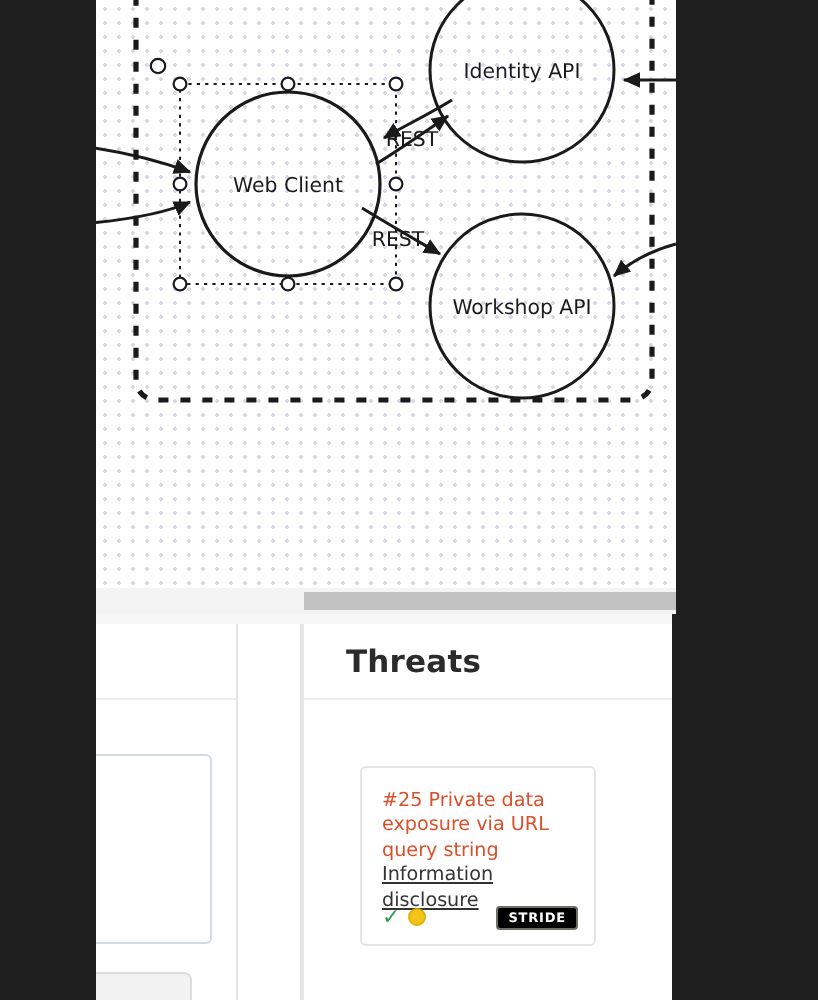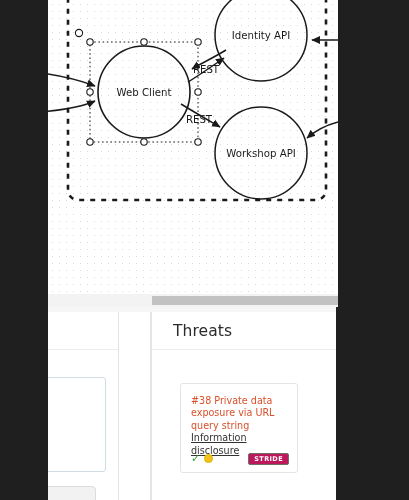--- a/index.html
+++ b/index.html
@@ -62,21 +62,21 @@
   
   #threats{
     position:absolute;left:103px;top:5px;width:185px;height:188px;
     background:#ffffff;border-left:1px solid #e6e6e6;
   }
   #threats-header{
     height:38px;border-bottom:1px solid #ededed;
     display:flex;align-items:center;padding-left:21px;box-sizing:border-box;
   }
   #threats-title{
-    font-size:15.5px;color:#2b2b2b;letter-spacing:.1px;font-weight:400;
+    font-size:15.5px;color:#2b2b2b;letter-spacing:.1px;font-weight:700;
   }
   #threats-body{padding:33px 0 0 28px;}
 
   .threat-card{
     width:118px;height:90px;background:#fff;
     border:1px solid #e4e4e4;border-radius:3px;
     padding:11px 10px 0 10px;box-sizing:border-box;
     position:relative;
   }
   .threat-name{
@@ -87,21 +87,21 @@
     color:#333;font-size:9.6px;line-height:12.4px;margin-top:0px;text-decoration:underline;
   }
   .threat-foot{
     position:absolute;left:10px;right:8px;bottom:7px;
     display:flex;align-items:center;
   }
   .tick{color:#2f9e44;font-size:11px;line-height:11px;margin-right:4px;}
   .dot{width:9px;height:9px;border-radius:50%;background:#f3c31a;
        border:1px solid #e0b200;box-sizing:border-box;}
   .stride{
-    margin-left:auto;background:#be185d;color:#fff;
+    margin-left:auto;background:#000000;color:#fff;
     font-size:6.5px;font-weight:bold;letter-spacing:.4px;
     padding:2px 5px;border-radius:2px;line-height:1;
     border:1px solid #6f6f68;
   }
 </style>
 </head>
 <body>
 
 <div id="root">
 
@@ -168,21 +168,21 @@
 
     <div id="gutter"></div>
 
     <div id="threats">
       <div id="threats-header">
         <span id="threats-title">Threats</span>
       </div>
       <div id="threats-body">
 
         <div class="threat-card">
-          <div class="threat-name">#38 Private data exposure via URL query string</div>
+          <div class="threat-name">#25 Private data exposure via URL query string</div>
           <div class="threat-cat">Information disclosure</div>
           <div class="threat-foot">
             <span class="tick">✓</span>
             <span class="dot"></span>
             <span class="stride">STRIDE</span>
           </div>
         </div>
 
       </div>
     </div>

